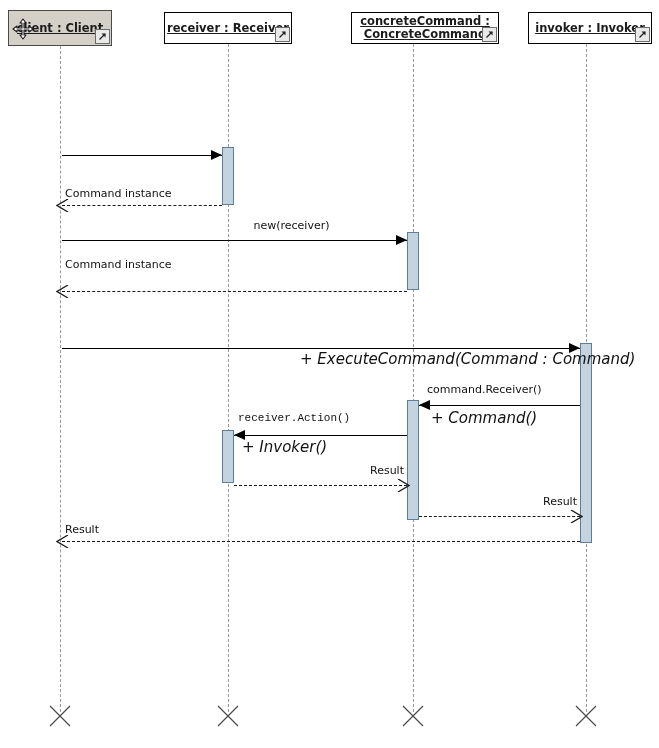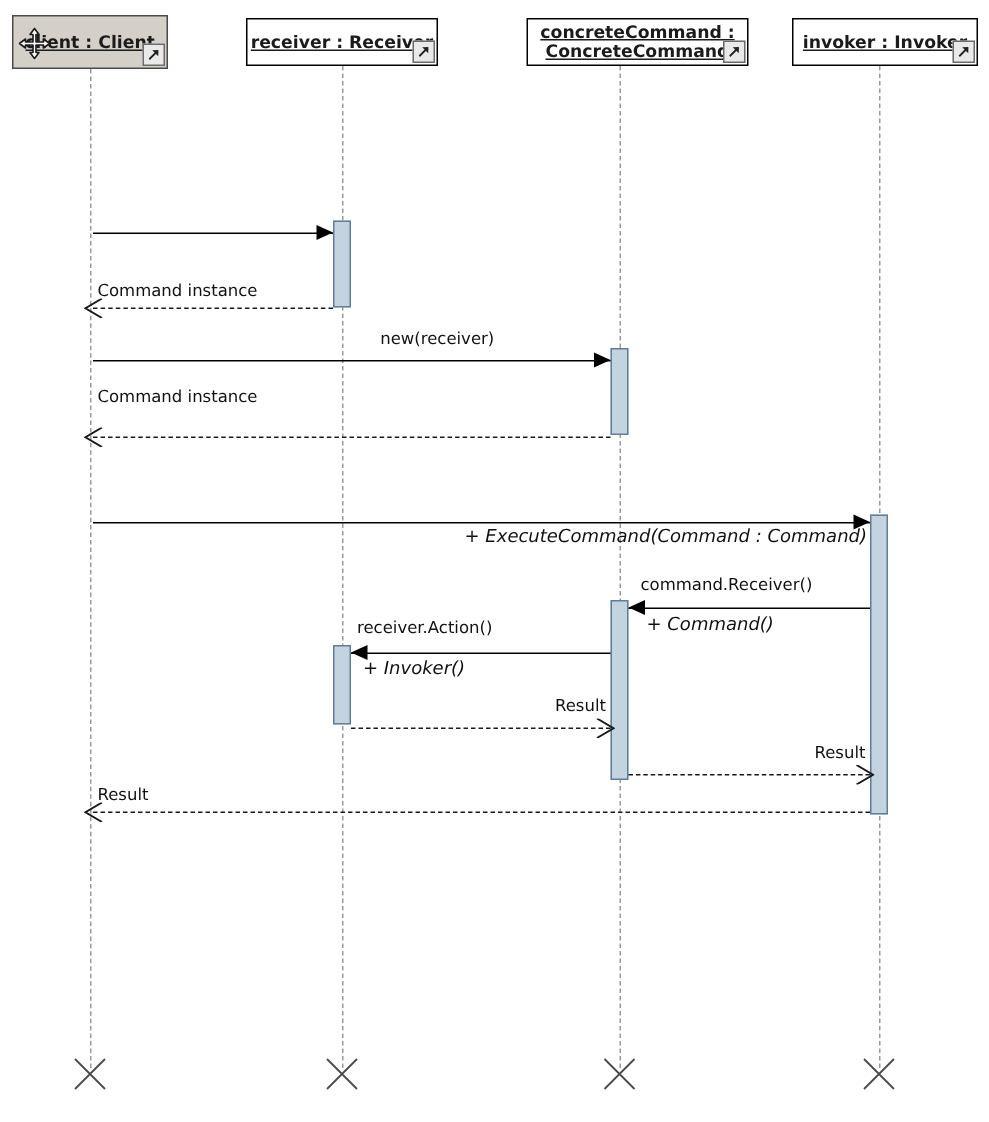--- a/index.html
+++ b/index.html
@@ -110,21 +110,21 @@
 
   .msg-label {
     position: absolute;
     font-family: "DejaVu Sans", sans-serif;
     font-size: 11px;
     color: #111111;
     white-space: nowrap;
   }
   .msg-label.op {
     font-style: italic;
-    font-size: 12px;
+    font-size: 15px;
   }
 
   
   .term-x {
     position: absolute;
     width: 22px;
     height: 22px;
   }
   .term-x svg { display: block; }
 </style>
@@ -171,21 +171,21 @@
   <div class="arrowhead filled-right" style="left:569px; top:343px;"></div>
   <div class="msg-label op" style="left:300px; top:350px; width:278px; text-align:right;">+ ExecuteCommand(Command : Command)</div>
 
   <div class="msg-line solid" style="left:419px; top:405px; width:161px;"></div>
   <div class="arrowhead filled-left" style="left:419px; top:400px;"></div>
   <div class="msg-label" style="left:427px; top:383px;">command.Receiver()</div>
   <div class="msg-label op" style="left:431px; top:409px;">+ Command()</div>
 
   <div class="msg-line solid" style="left:234px; top:435px; width:173px;"></div>
   <div class="arrowhead filled-left" style="left:234px; top:430px;"></div>
-  <div class="msg-label" style="left:238px; top:412px;">receiver.Action()</div>
+  <div class="msg-label" style="left:238px; top:412px;font-family:Liberation Mono, monospace;">receiver.Action()</div>
   <div class="msg-label op" style="left:242px; top:438px;">+ Invoker()</div>
 
   <div class="msg-line dashed" style="left:234px; top:485px; width:173px;"></div>
   <div class="arrowhead open" style="left:396px; top:479px;">
     <svg width="14" height="13" viewBox="0 0 14 13">
       <path d="M2,0 L13,6.5 L2,13" fill="none" stroke="#1a1a1a" stroke-width="1.3"></path>
     </svg>
   </div>
   <div class="msg-label" style="left:300px; top:464px; width:104px; text-align:right;">Result</div>
 

